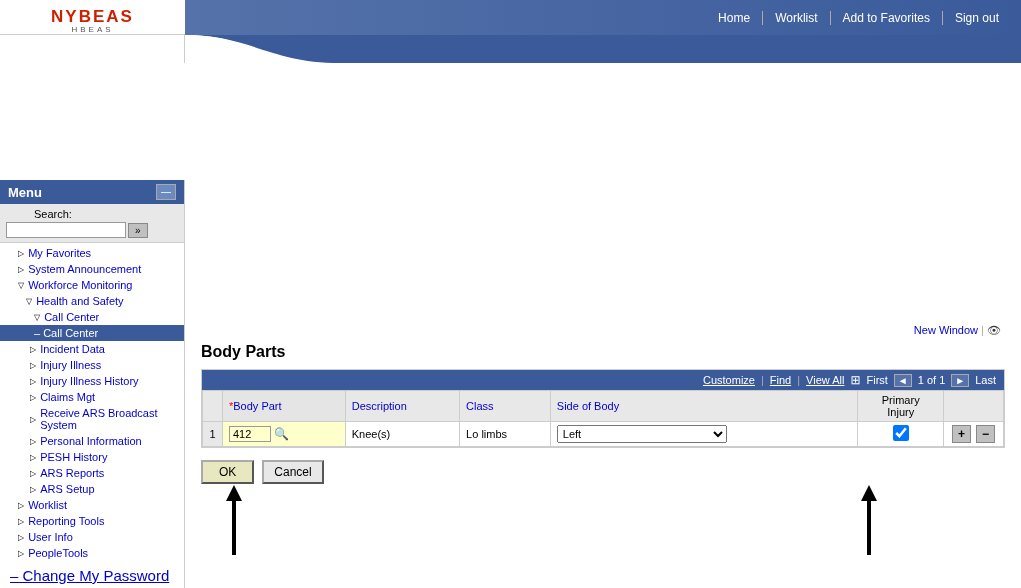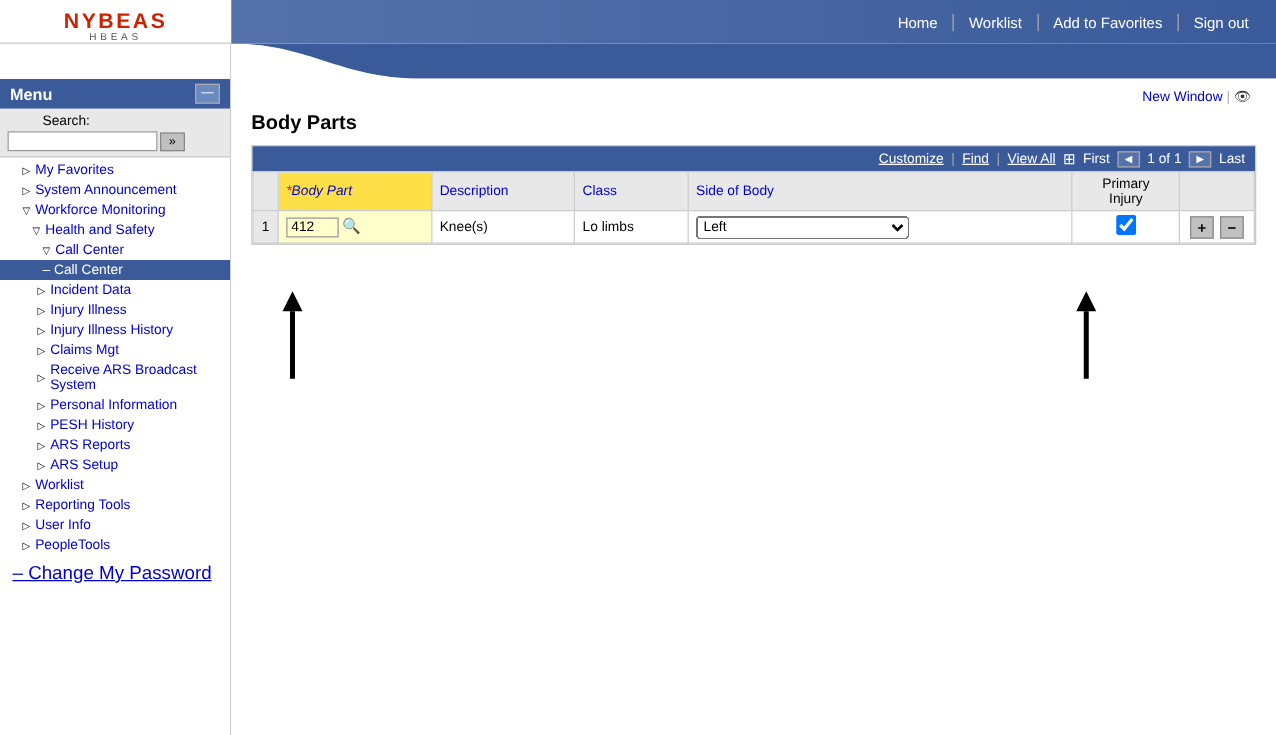--- a/index.html
+++ b/index.html
@@ -2,20 +2,21 @@
 <html><head>
   <meta charset="utf-8">
   <style>
     * { margin: 0; padding: 0; box-sizing: border-box; }
     body { font-family: Arial, sans-serif; font-size: 12px; background: #fff; width: 1021px; height: 588px; overflow: hidden; }
 
     
     .main-layout {
       display: flex;
       height: calc(588px - 65px);
+      align-items: flex-end;
     }
 
     
     .sidebar {
       width: 185px;
       min-width: 185px;
       background: #fff;
       border-right: 1px solid #ccc;
       overflow-y: auto;
       font-size: 11px;
@@ -349,21 +350,21 @@
         <button style="background:#5572aa; border:1px solid #aaa; color:#fff; font-size:10px; padding:0 3px; cursor:pointer;">◄</button>
         <span style="font-size:11px; color:#fff;">1 of 1</span>
         <button style="background:#5572aa; border:1px solid #aaa; color:#fff; font-size:10px; padding:0 3px; cursor:pointer;">►</button>
         <span style="font-size:11px; color:#fff;">Last</span>
       </div>
 
       <table class="data-table">
         <thead>
           <tr>
             <th style="width:20px; background:#e8e8e8;"></th>
-            <th style="background:#fde047;font-style:italic;">
+            <th style="background:#e5e5e5;">
               <span style="color:red;">*</span><a href="#" style="color:#00c; text-decoration:none;">Body Part</a>
             </th>
             <th style="background:#e8e8e8;">
               <a href="#" style="color:#00c; text-decoration:none;">Description</a>
             </th>
             <th style="background:#e8e8e8;">
               <a href="#" style="color:#00c; text-decoration:none;">Class</a>
             </th>
             <th style="background:#e8e8e8;">
               <a href="#" style="color:#00c; text-decoration:none;">Side of Body</a>
@@ -399,20 +400,24 @@
               <button class="add-row-btn" style="background:#c0c0c0; border:1px solid #888; font-size:12px; padding:1px 5px; cursor:pointer; font-weight:bold; margin-right:2px;">+</button>
               <button class="del-row-btn" style="background:#c0c0c0; border:1px solid #888; font-size:12px; padding:1px 5px; cursor:pointer; font-weight:bold;">−</button>
             </td>
           </tr>
         </tbody>
       </table>
     </div>
 
     <div style="position:relative; height:120px;">
 
+      <div style="position:absolute; top:0; left:0; display:flex; gap:8px;">
+        <button class="btn-ok" style="background:#e8e8c0; border:2px outset #aaa; font-size:12px; padding:3px 16px; cursor:pointer;">OK</button>
+        <button class="btn-cancel" style="background:#e8e8e8; border:2px outset #aaa; font-size:12px; padding:3px 10px; cursor:pointer;">Cancel</button>
+      </div>
 
       <div style="position:absolute; top:25px; left:25px; display:flex; flex-direction:column; align-items:center; height:70px;">
         <div style="width:0; height:0; border-left:8px solid transparent; border-right:8px solid transparent; border-bottom:16px solid #000;"></div>
         <div style="width:4px; background:#000; flex:1;"></div>
       </div>
 
       <div style="position:absolute; top:25px; left:660px; display:flex; flex-direction:column; align-items:center; height:70px;">
         <div style="width:0; height:0; border-left:8px solid transparent; border-right:8px solid transparent; border-bottom:16px solid #000;"></div>
         <div style="width:4px; background:#000; flex:1;"></div>
       </div>

